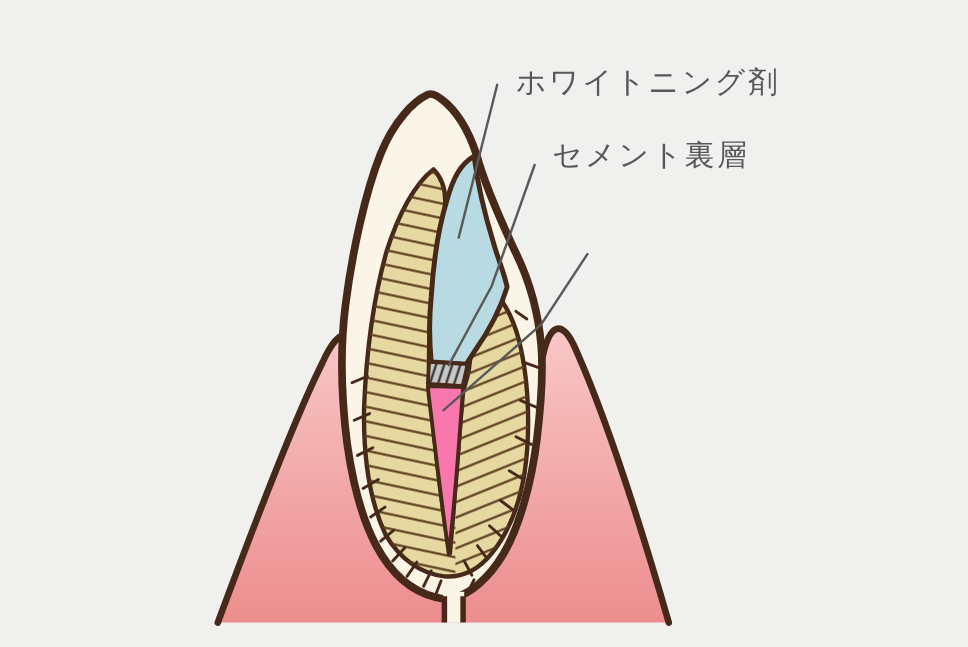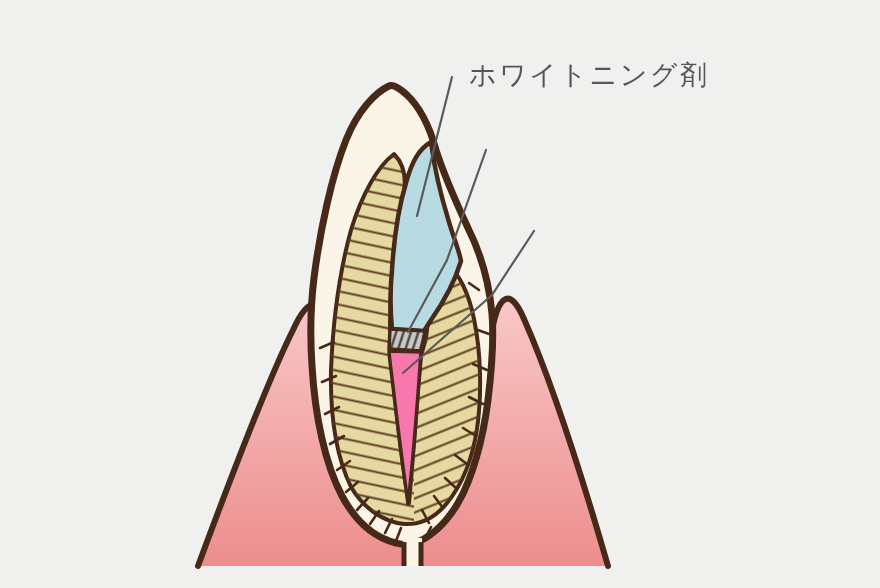--- a/index.html
+++ b/index.html
@@ -116,14 +116,15 @@
   </g>
 
   <g fill="none" stroke="#5a5a5a" stroke-width="2.2" stroke-linecap="round">
     <path d="M452,77 L417,216" stroke="#5a5a5a"></path>
     <path d="M486,150 L447,260 L408,332" stroke="#5a5a5a"></path>
     <path d="M534,231 L492,295 L403,373" stroke="#5a5a5a"></path>
   </g>
 </svg>
 
   <div class="callout l1">ホワイトニング剤</div>
+  <div class="callout l2">セメント裏層</div>
 
 </div>
 
 </body></html>

